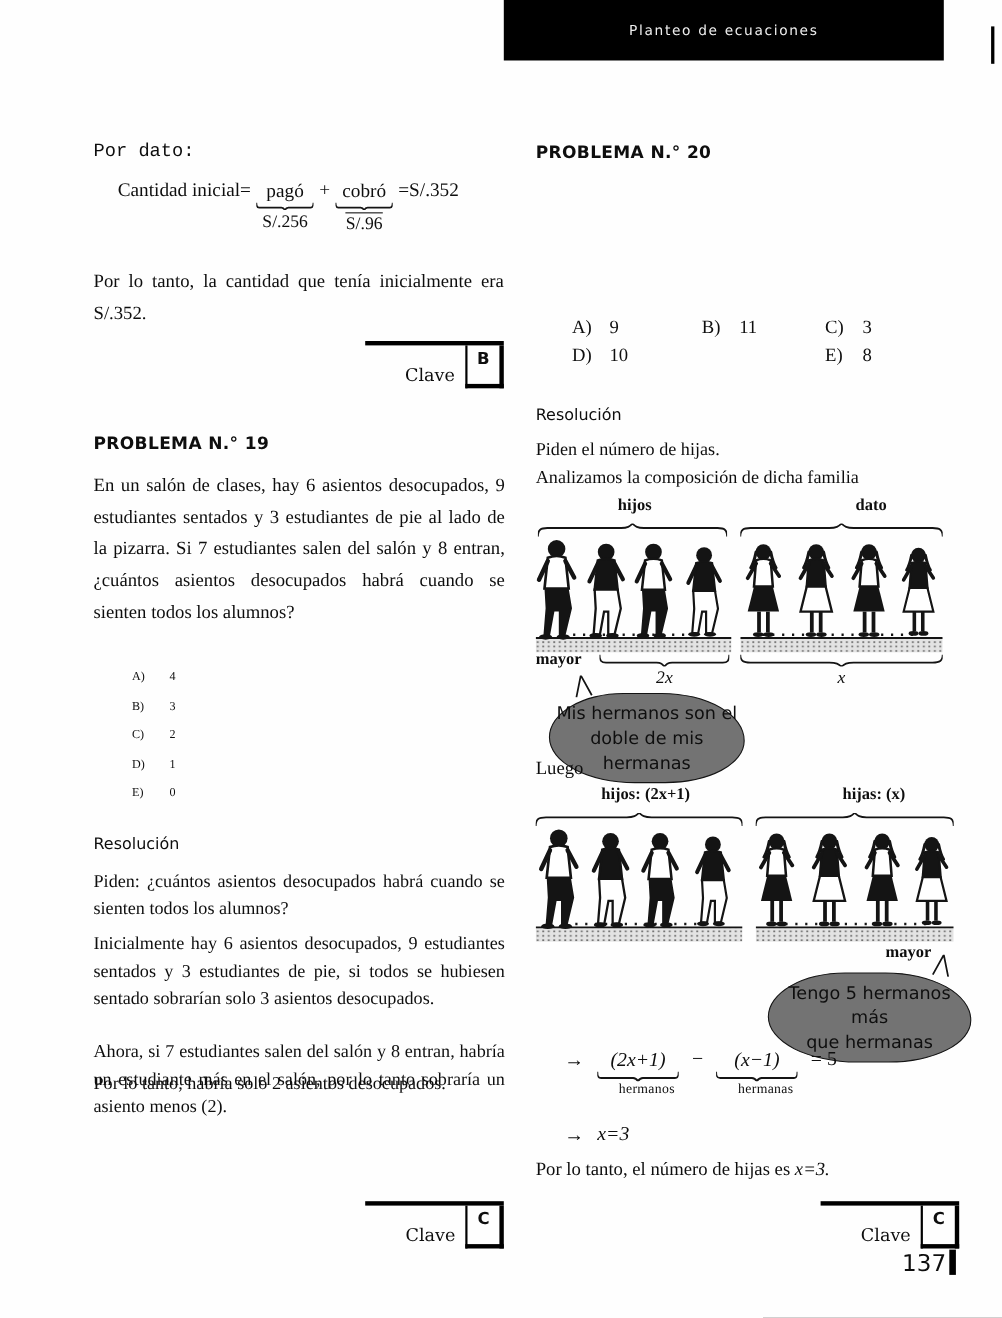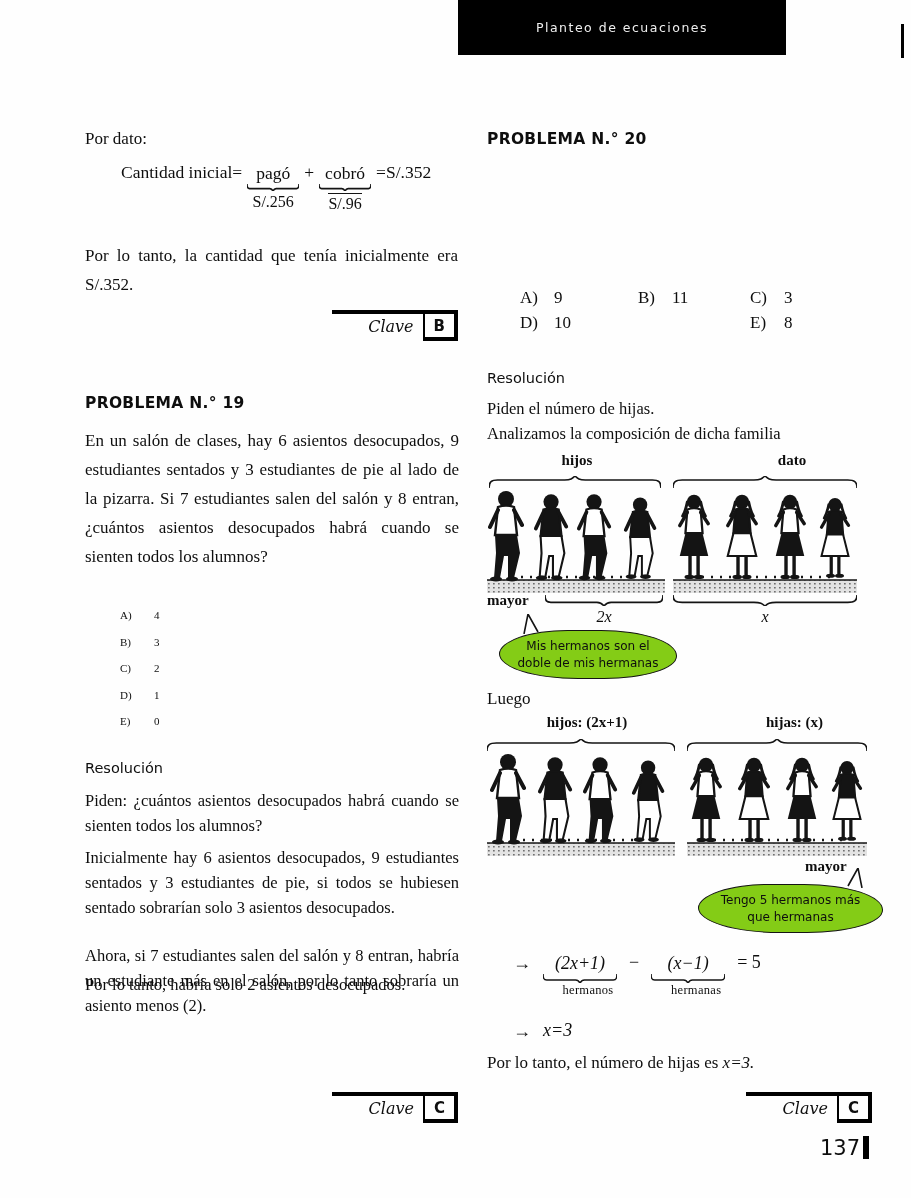--- a/index.html
+++ b/index.html
@@ -32,32 +32,32 @@
   
   .eq20 { display:flex; align-items:flex-start; gap:12px; font-size:18px; }
   .eq20 .arrow { font-size:18px; padding-top:1px; }
   .mstack { display:inline-flex; flex-direction:column; align-items:center; }
   .mstack .mval { font-style:italic; line-height:22px; }
   .mstack svg { width:74px; height:9px; display:block; }
   .mstack .mlab { font-size:12.5px; line-height:14px; letter-spacing:.3px;margin-left:16px; }
   .braces path { fill:none; stroke:#141414; stroke-width:1.6; vector-effect:non-scaling-stroke; }
   
   .clave { display:flex; justify-content:flex-end; border-top:4px solid #000; width:126px; }
-  .clave-label { font-family:"DejaVu Serif", serif; font-style:italic; font-size:16px; padding:3px 9px 3px 0; }
+  .clave-label { font-family:"DejaVu Serif", serif; font-size:16px; padding:17px 9px 3px 0; }
   .clave-letter { border-left:2px solid #000; border-right:4px solid #000; border-bottom:4px solid #000;
     font-family:"DejaVu Sans", sans-serif; font-weight:800; font-size:15px; padding:3px 9px 2px; }
   
   .fig { position:absolute; }
   .fig-label { font-weight:bold; font-size:15px; text-align:center; }
   .fig-math { font-style:italic; font-size:16px; text-align:center; }
   .mayor { font-weight:bold; font-size:15px; }
   svg.bracebar { display:block; }
   .scene { display:block; }
-  .bubble { position:absolute; border:1.6px solid #141414; background:#84cc16; text-align:center;
-    font-family:"DejaVu Sans", sans-serif; font-size:12px; line-height:1.4; padding:7px 4px 6px;
+  .bubble { position:absolute; border:1.6px solid #141414; background:#737373; text-align:center;
+    font-family:"DejaVu Sans", sans-serif; font-size:16px; line-height:1.4; padding:7px 4px 6px;
     border-radius: 45% 50% 48% 52% / 58% 62% 55% 60%; }
   .tail { position:absolute; width:18px; height:20px; }
   
   .pageno { display:flex; align-items:flex-start; gap:3px; font-family:"DejaVu Sans", sans-serif; font-weight:400; font-size:21px; }
   .pageno-bar { width:6px; height:23px; background:#000; }
 </style>
 </head>
 <body>
 
 <svg width="0" height="0" style="position:absolute" aria-hidden="true">
@@ -102,28 +102,28 @@
       <rect x="14" y="66" width="3.6" height="20" fill="#141414"></rect>
       <rect x="22.5" y="66" width="3.6" height="20" fill="#141414"></rect>
       <ellipse cx="15" cy="88" rx="5" ry="2.3" fill="#141414"></ellipse>
       <ellipse cx="25" cy="88" rx="5" ry="2.3" fill="#141414"></ellipse>
     </symbol>
   </defs>
 </svg>
 
 <div class="page">
 
-  <div class="abs band" style="left:458px; top:0; width:328px; height:55px;">
+  <div class="abs band" style="left:458px; top:0; width:400px; height:55px;">
     <span class="band-title">Planteo de ecuaciones</span>
   </div>
   <div class="abs edge-mark" style="left:901px; top:24px; width:3px; height:34px;"></div>
 
-  <div class="abs body-text" style="left:85px; top:124px; width:373px;">Por dato:</div>
-
-  <div class="abs eqrow" style="left:107px; top:162px;margin-left:14px;">
+  <div class="abs body-text" style="left:85px; top:124px; width:373px;font-family:Liberation Mono, monospace;">Por dato:</div>
+
+  <div class="abs eqrow" style="left:107px; top:162px;">
     <span>Cantidad inicial=</span>
     <span class="stack">
       <span class="word">pagó</span>
       <svg class="smallbrace braces" viewBox="0 0 100 12" preserveAspectRatio="none">
         <path d="M0 0 C0 6.5 1.5 8 5 8 L44 8 C47.5 8 48.5 9.5 50 12 C51.5 9.5 52.5 8 56 8 L95 8 C98.5 8 100 6.5 100 0"></path>
       </svg>
       <span class="val">S/.256</span>
     </span>
     <span>+</span>
     <span class="stack">

